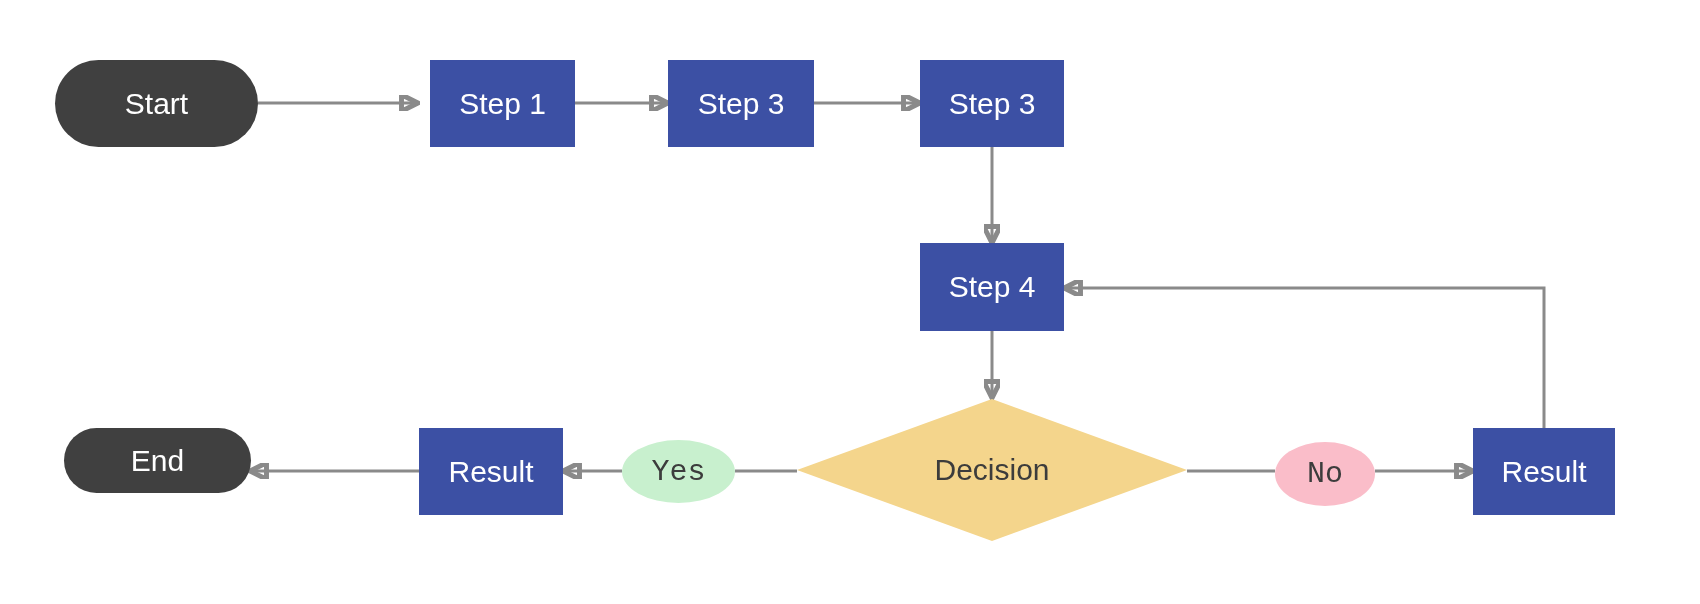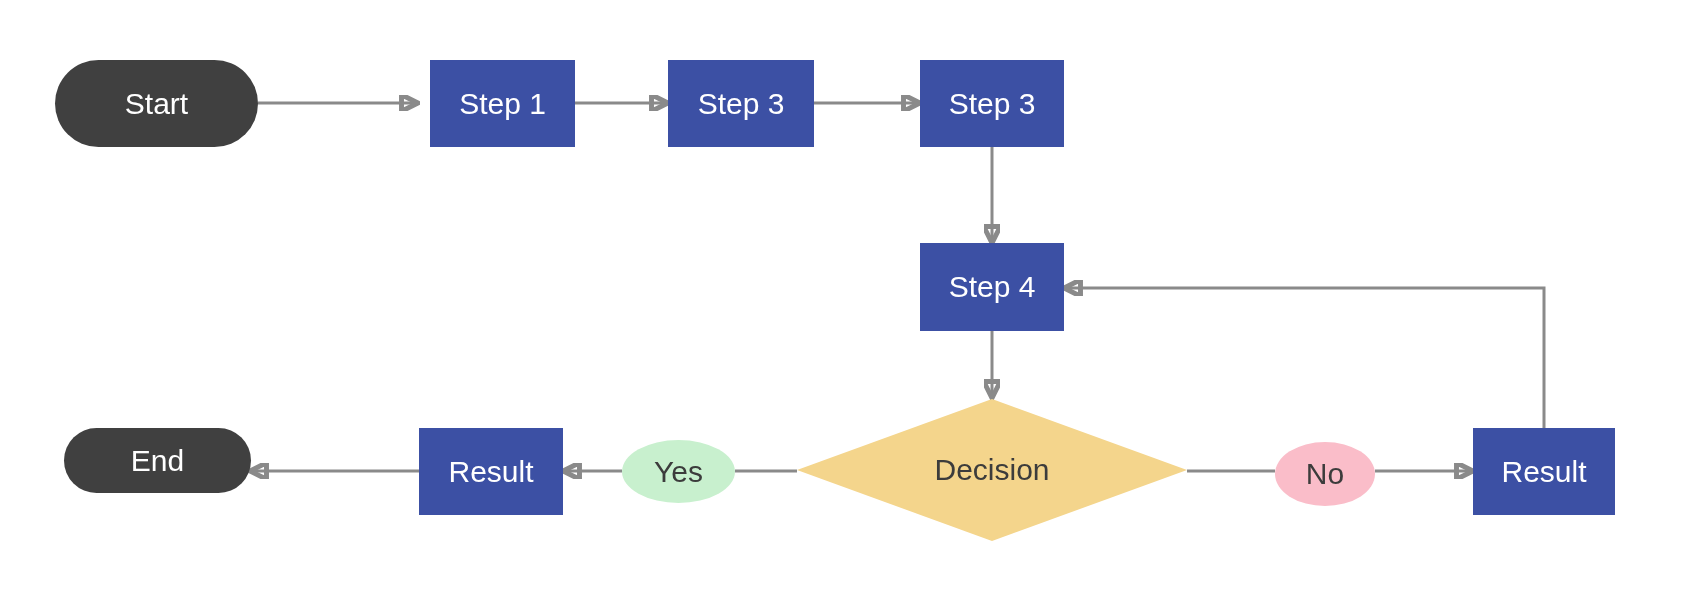--- a/index.html
+++ b/index.html
@@ -26,21 +26,21 @@
     display:flex;align-items:center;justify-content:center;
     font-size:30px;line-height:1;color:var(--node-text);
     box-sizing:border-box;white-space:nowrap;
   }
   .rect{background:var(--blue);}
   .pill{background:#404040;border-radius:44px;font-weight:400;}
   .diamond{
     background:var(--gold);color:var(--ink);
     clip-path:polygon(50% 0,100% 50%,50% 100%,0 50%);
   }
-  .ellipse{border-radius:50%;color:var(--ink);}
+  .ellipse{border-radius:50%;color:var(--ink);font-family:Liberation Mono, monospace;}
   .ellipse-yes{background:var(--green);}
   .ellipse-no{background:var(--pink);}
 </style>
 </head>
 <body>
 
 <div class="canvas">
 
   <svg class="wires" width="1700" height="604" viewBox="0 0 1700 604">
     <defs>

